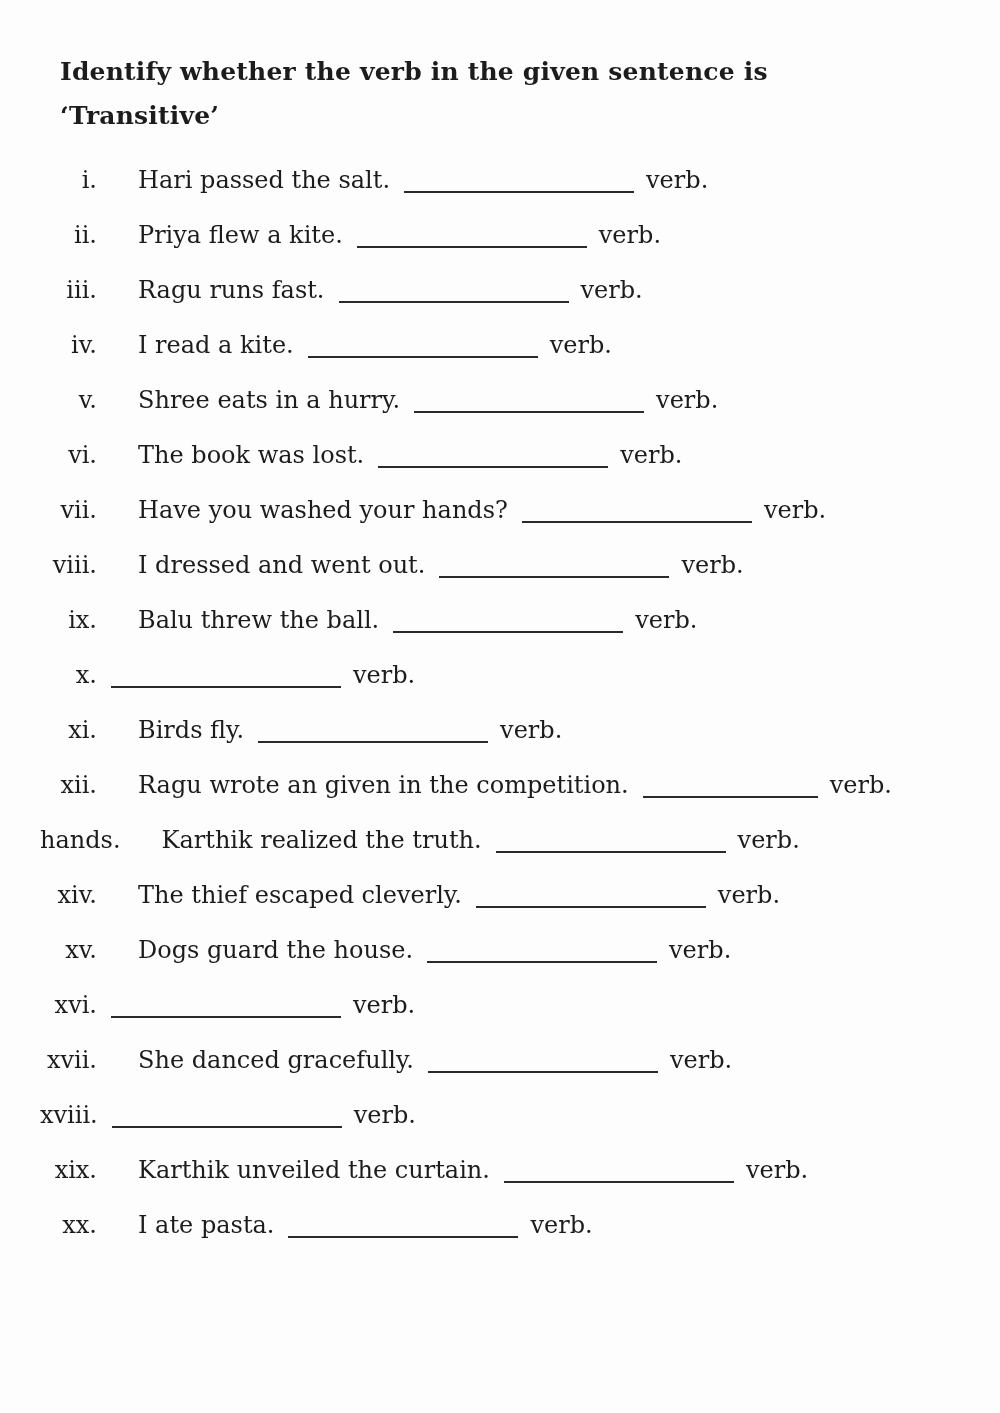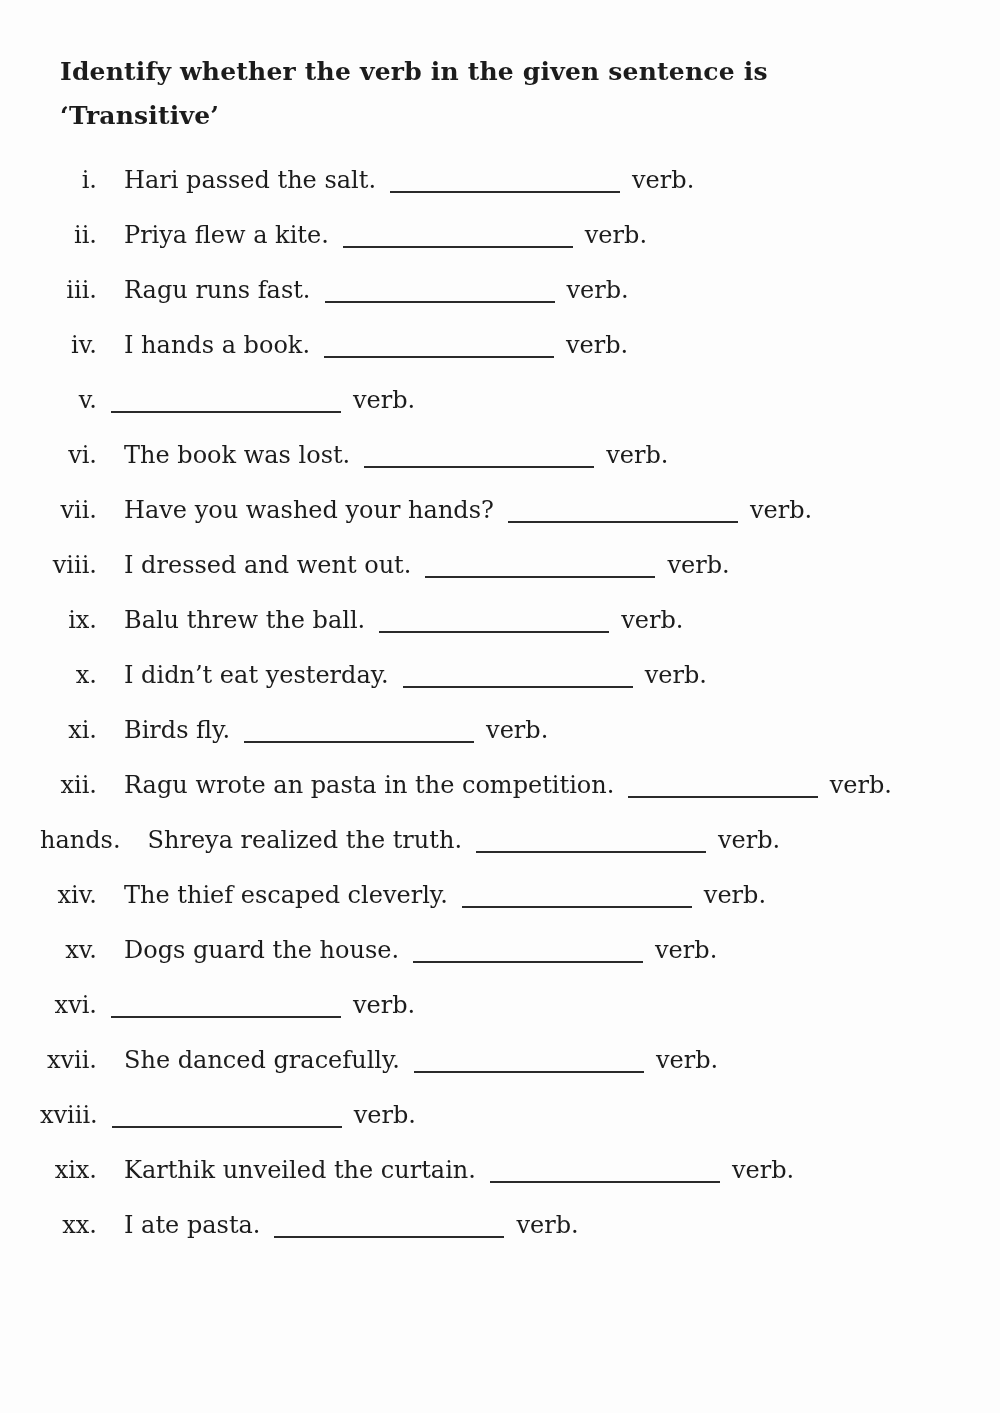--- a/index.html
+++ b/index.html
@@ -40,21 +40,21 @@
     align-items: baseline;
     line-height: 32px;
     margin-bottom: 23px;
     white-space: nowrap;
   }
   .num {
     flex: 0 0 57px;
     text-align: right;
   }
   .sentence {
-    margin-left: 27px;
+    margin-left: 41px;
   }
   .blank {
     display: inline-block;
     width: 230px;
     height: 20px;
     border-bottom: 2px solid #2a2a2a;
     vertical-align: -5px;
     align-self: flex-end;
     margin: 0 12px 3px 14px;
   }
@@ -88,27 +88,28 @@
 
   <li class="row">
     <span class="num">iii.</span>
     <span class="sentence">Ragu runs fast.</span>
     <span class="blank"></span>
     <span class="verb">verb.</span>
   </li>
 
   <li class="row">
     <span class="num">iv.</span>
-    <span class="sentence">I hands a book.</span>
+    <span class="sentence">I read a kite.</span>
     <span class="blank"></span>
     <span class="verb">verb.</span>
   </li>
 
   <li class="row">
     <span class="num">v.</span>
+    <span class="sentence">Shree eats in a hurry.</span>
     <span class="blank"></span>
     <span class="verb">verb.</span>
   </li>
 
   <li class="row">
     <span class="num">vi.</span>
     <span class="sentence">The book was lost.</span>
     <span class="blank"></span>
     <span class="verb">verb.</span>
   </li>
@@ -129,42 +130,41 @@
 
   <li class="row">
     <span class="num">ix.</span>
     <span class="sentence">Balu threw the ball.</span>
     <span class="blank"></span>
     <span class="verb">verb.</span>
   </li>
 
   <li class="row">
     <span class="num">x.</span>
-    <span class="sentence">I didn’t eat yesterday.</span>
     <span class="blank"></span>
     <span class="verb">verb.</span>
   </li>
 
   <li class="row">
     <span class="num">xi.</span>
     <span class="sentence">Birds fly.</span>
     <span class="blank"></span>
     <span class="verb">verb.</span>
   </li>
 
   <li class="row">
     <span class="num">xii.</span>
-    <span class="sentence">Ragu wrote an pasta in the competition.</span>
+    <span class="sentence">Ragu wrote an given in the competition.</span>
     <span class="blank"></span>
     <span class="verb">verb.</span>
   </li>
 
   <li class="row">
     <span class="num">hands.</span>
-    <span class="sentence">Shreya realized the truth.</span>
+    <span class="sentence">Karthik realized the truth.</span>
     <span class="blank"></span>
     <span class="verb">verb.</span>
   </li>
 
   <li class="row">
     <span class="num">xiv.</span>
     <span class="sentence">The thief escaped cleverly.</span>
     <span class="blank"></span>
     <span class="verb">verb.</span>
   </li>

